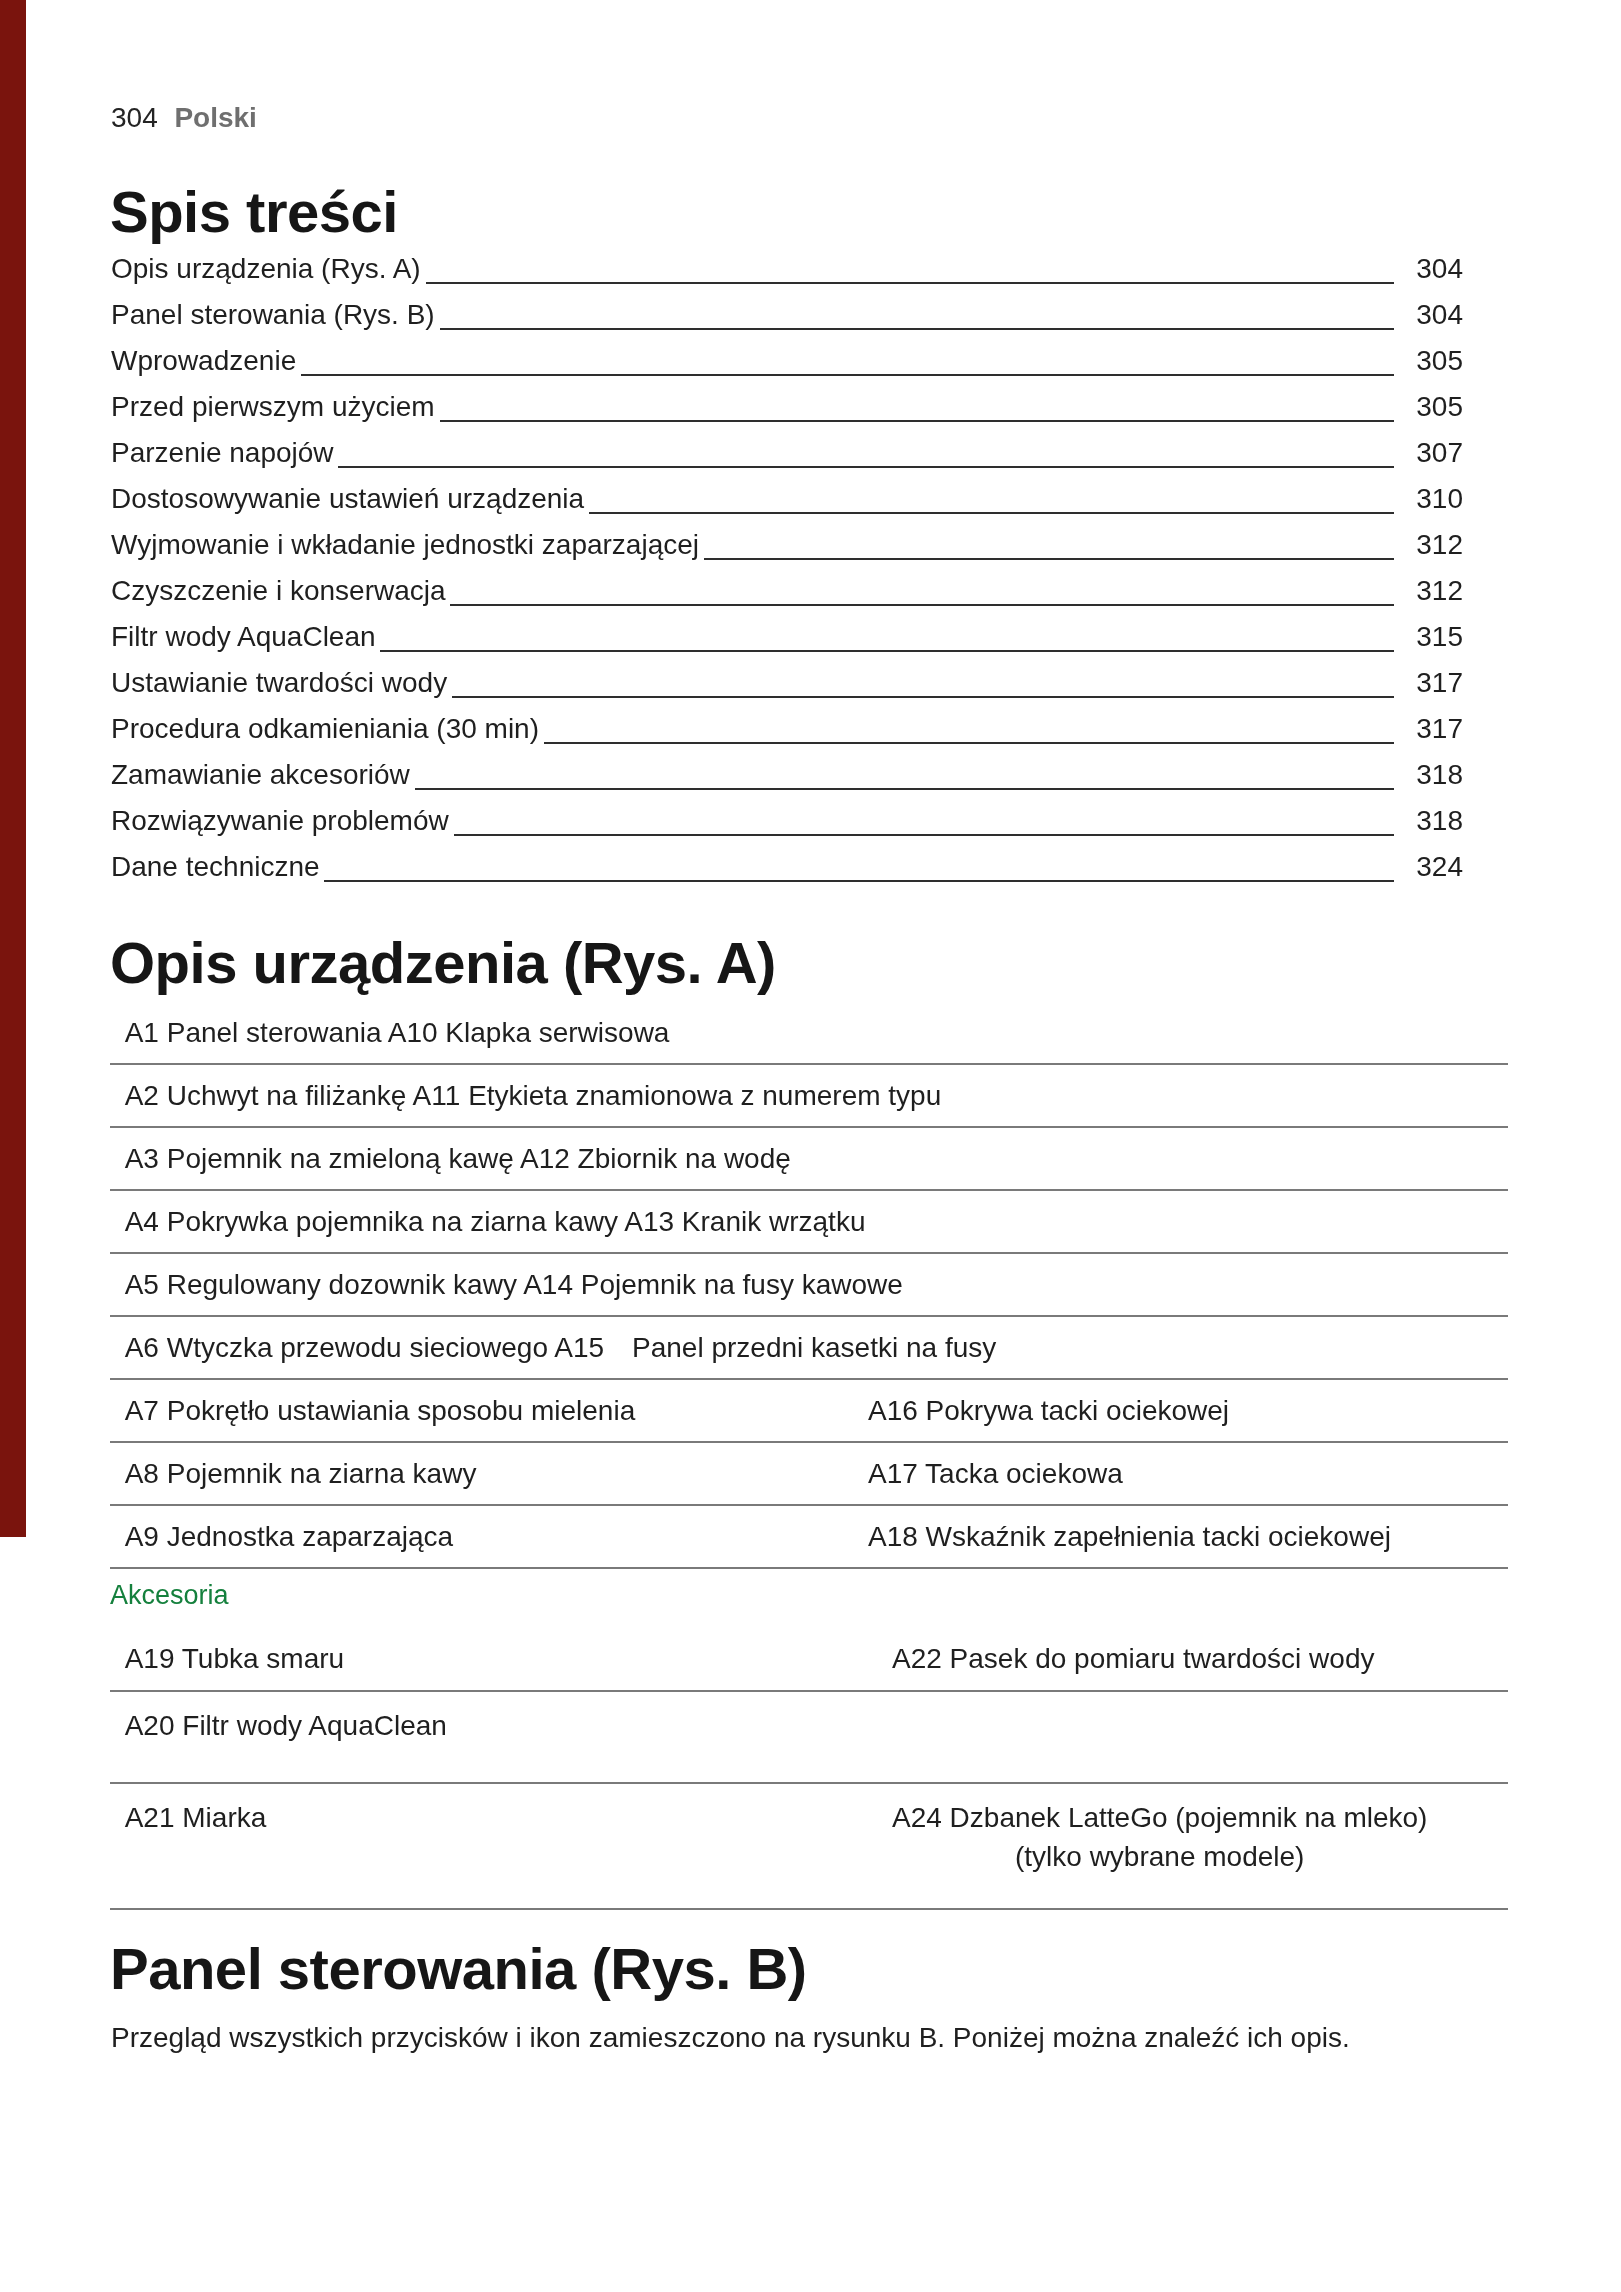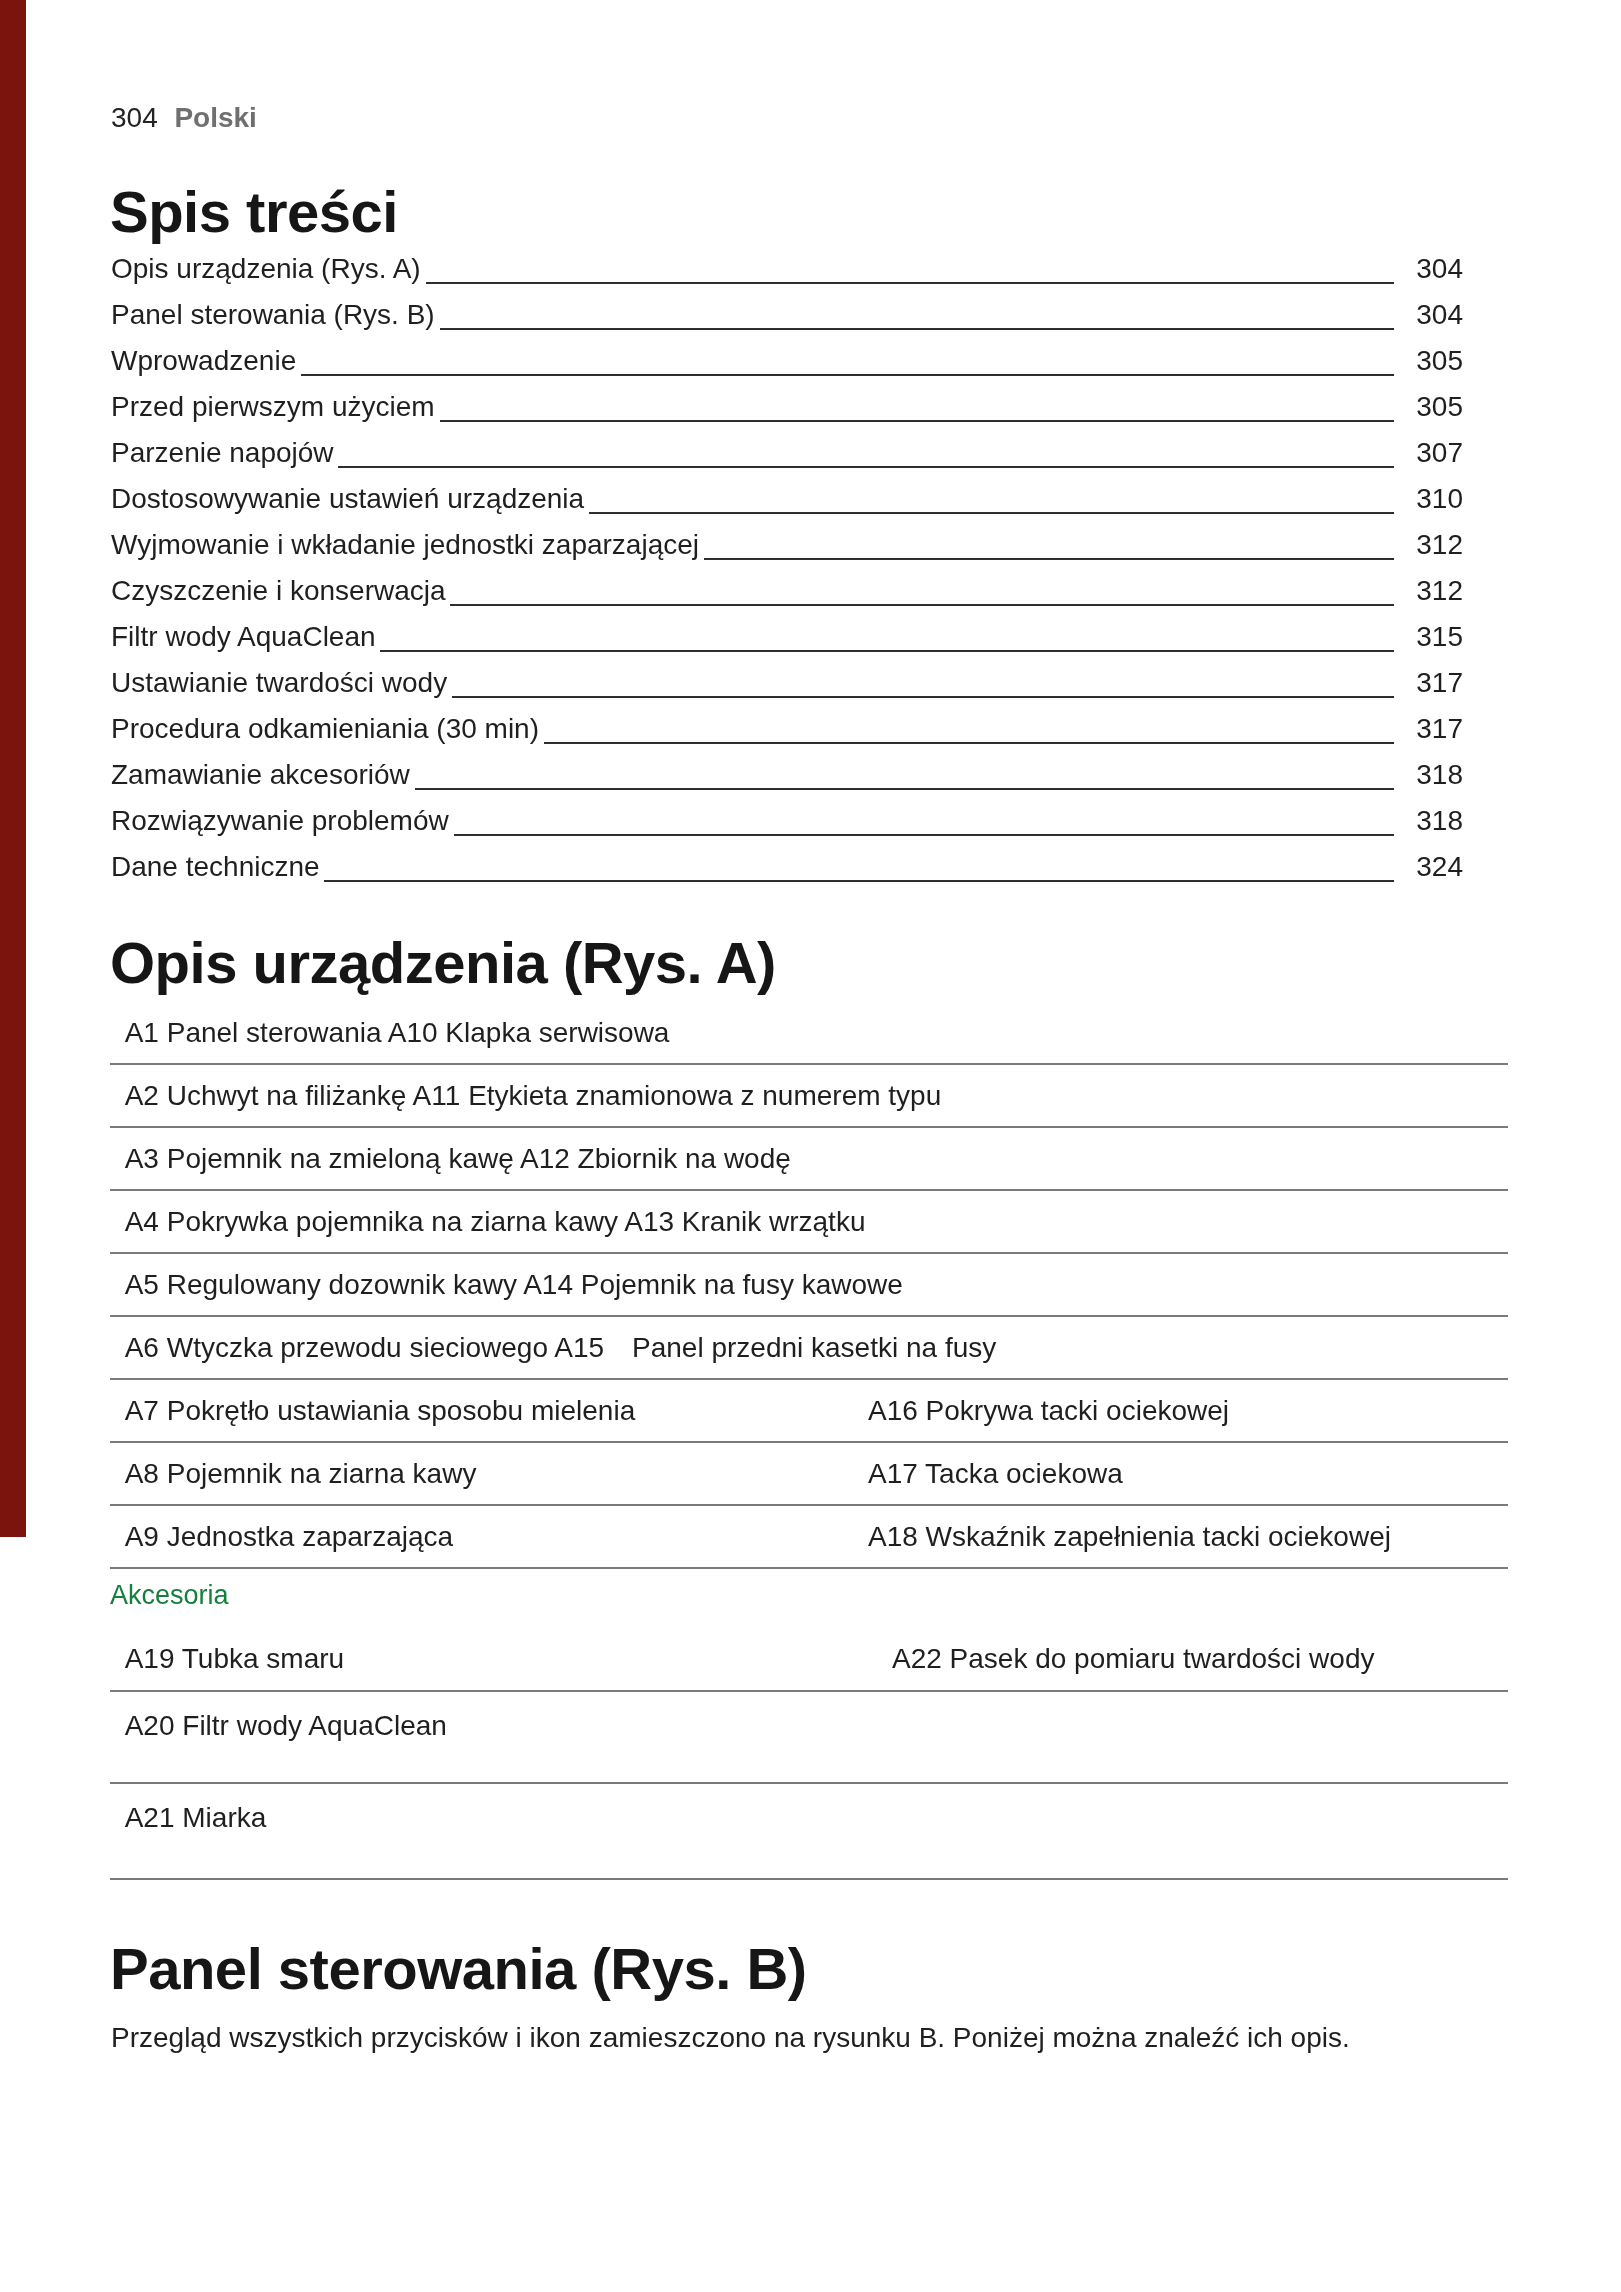--- a/index.html
+++ b/index.html
@@ -204,20 +204,24 @@
 <div class="atable">
   <div class="arow" style="height:67px;">
     <span class="cell-left">A19 Tubka smaru</span>
     <div class="cell-right-multi">
       <div>A22 Pasek do pomiaru twardości wody</div>
     </div>
   </div>
   <div class="arow" style="height:92px;text-decoration:underline;">
     <span class="cell-left">A20 Filtr wody AquaClean</span>
   </div>
-  <div class="arow" style="height:96px;">
+  <div class="arow" style="height:126px;">
     <span class="cell-left">A21 Miarka</span>
+    <div class="cell-right-multi">
+      <div>A24 Dzbanek LatteGo (pojemnik na mleko)</div>
+      <div>(tylko wybrane modele)</div>
+    </div>
   </div>
 </div>
 
 <div class="big-title" style="top:1939px;">Panel sterowania (Rys. B)</div>
 <div class="panel-par">Przegląd wszystkich przycisków i ikon zamieszczono na rysunku B. Poniżej można znaleźć ich opis.</div>
 
 
 </body></html>

